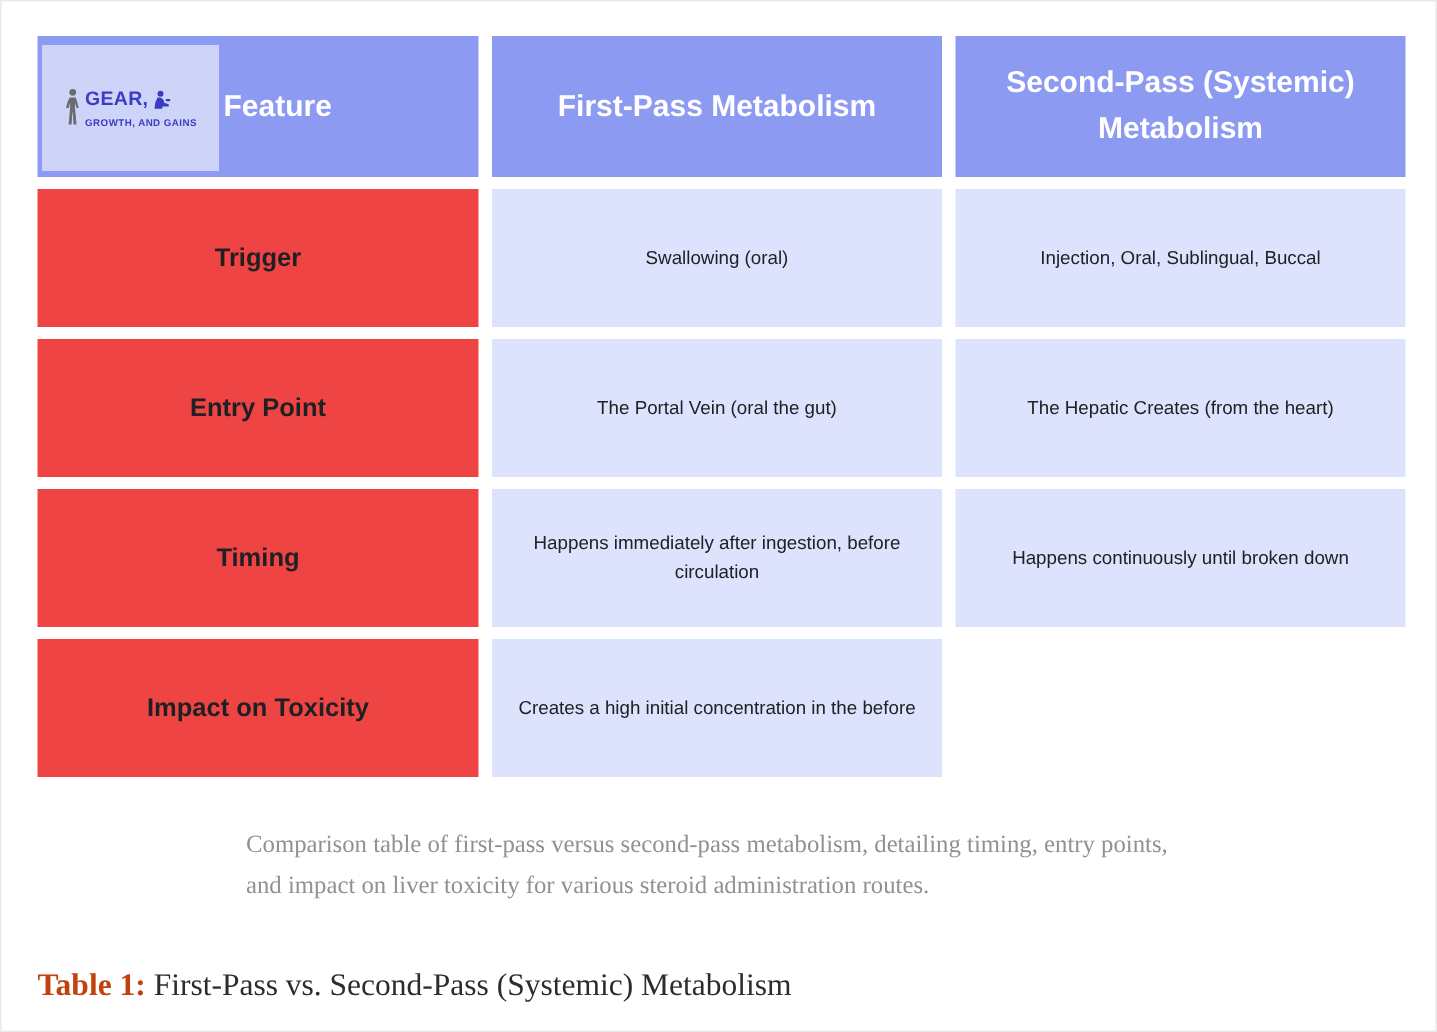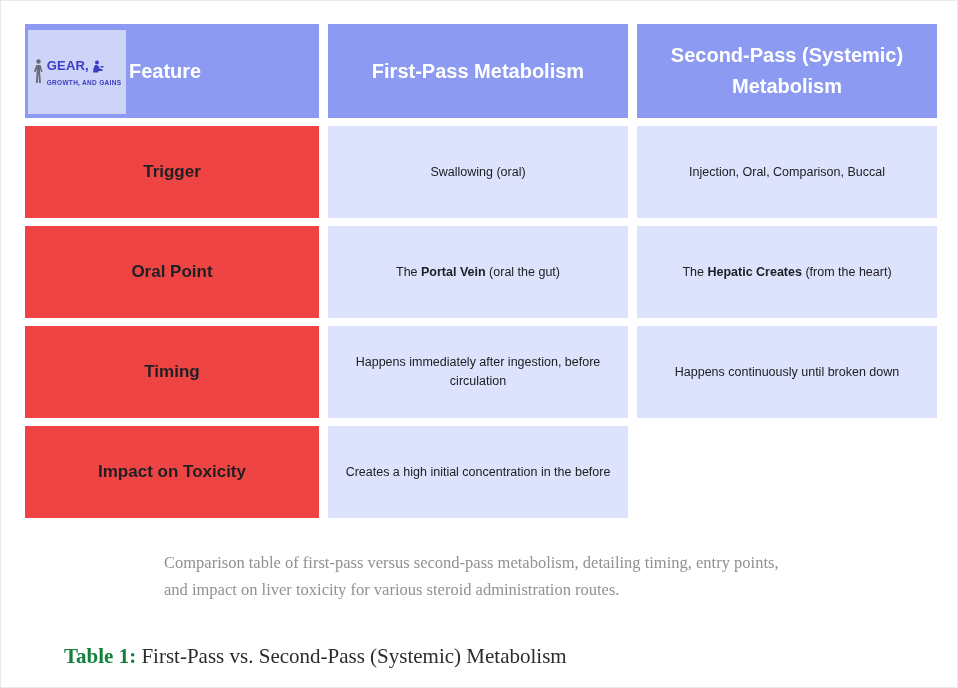--- a/index.html
+++ b/index.html
@@ -46,25 +46,25 @@
     font-weight: bold;
     font-size: 17px;
   }
   .cell.data {
     background: #DDE3FC;
     color: #202124;
     font-size: 12.5px;
     line-height: 1.5;
     padding: 0 8px;
   }
-  .cell.data strong { font-weight: bold; }
+  .cell.data strong { font-weight: normal; }
 
   
   .logo {
-    width: 98px; height: 84px;
+    width: 118px; height: 84px;
     margin: 6px 0 4px 3px;
     background: #CDD4F8;
     display: flex;
     align-items: center;
     justify-content: center;
     gap: 3px;
     flex: 0 0 auto;
   }
   .logo-text { display: flex; flex-direction: column; align-items: flex-start; }
   .logo-line1 {
@@ -90,21 +90,21 @@
     color: #8F9193;
   }
 
   
   .footer-title {
     margin-top: 41px;
     font-family: "Liberation Serif", serif;
     font-size: 21px;
     color: #2c2c2e;
   }
-  .footer-title strong { font-weight: bold; color: #15803d; margin-left: 39px; }
+  .footer-title strong { font-weight: bold; color: #c2410c; }
 </style>
 </head>
 <body>
 
 <div class="page">
 
   <div class="grid">
 
     <div class="cell header feature-header">
       <div class="logo">
@@ -133,25 +133,25 @@
       <span>Second-Pass (Systemic) Metabolism</span>
     </div>
 
     <div class="cell feature">
       <span>Trigger</span>
     </div>
     <div class="cell data">
       <span>Swallowing (oral)</span>
     </div>
     <div class="cell data">
-      <span>Injection, Oral, Comparison, Buccal</span>
+      <span>Injection, Oral, Sublingual, Buccal</span>
     </div>
 
     <div class="cell feature">
-      <span>Oral Point</span>
+      <span>Entry Point</span>
     </div>
     <div class="cell data">
       <span><span>The </span><strong>Portal Vein</strong><span> (oral the gut)</span></span>
     </div>
     <div class="cell data">
       <span><span>The </span><strong>Hepatic Creates</strong><span> (from the heart)</span></span>
     </div>
 
     <div class="cell feature">
       <span>Timing</span>

